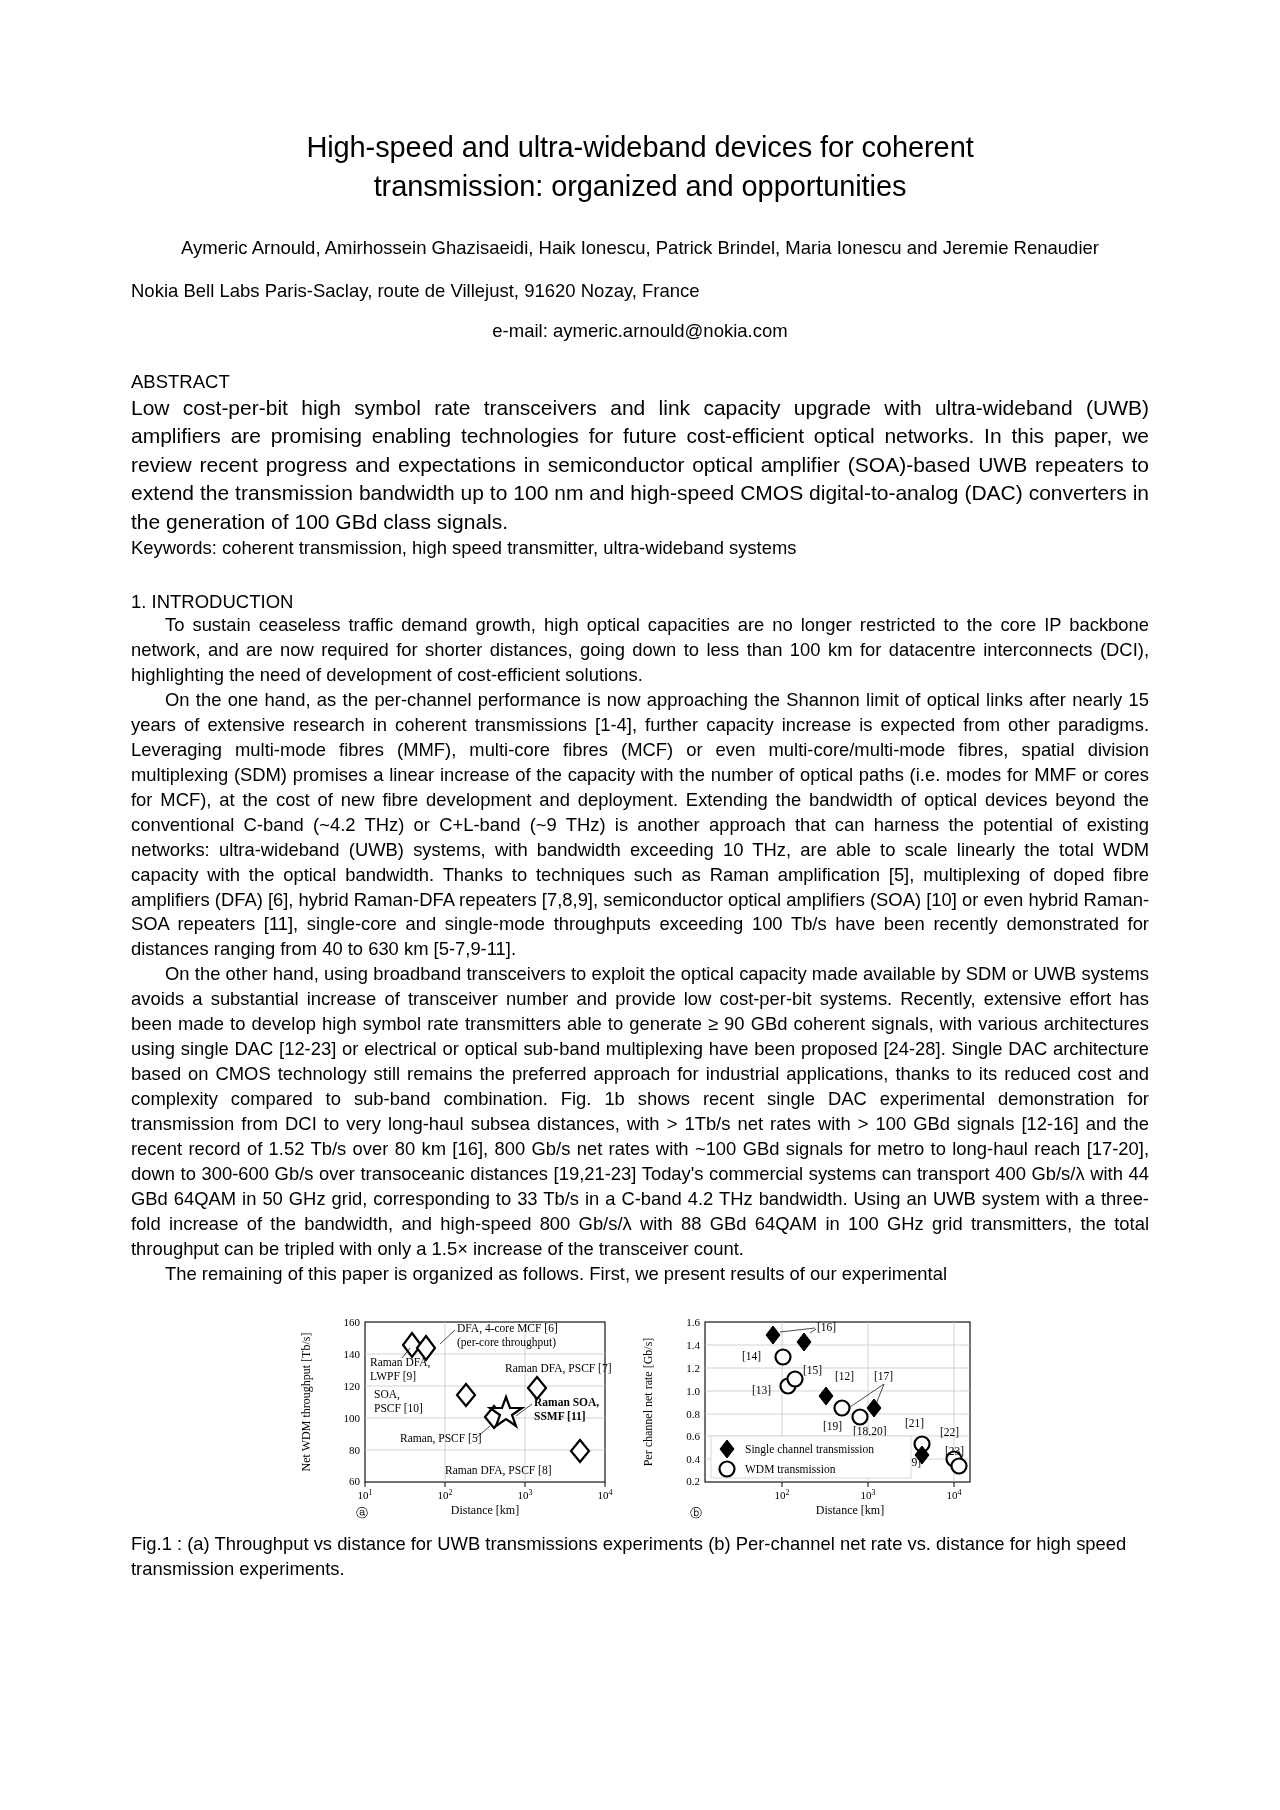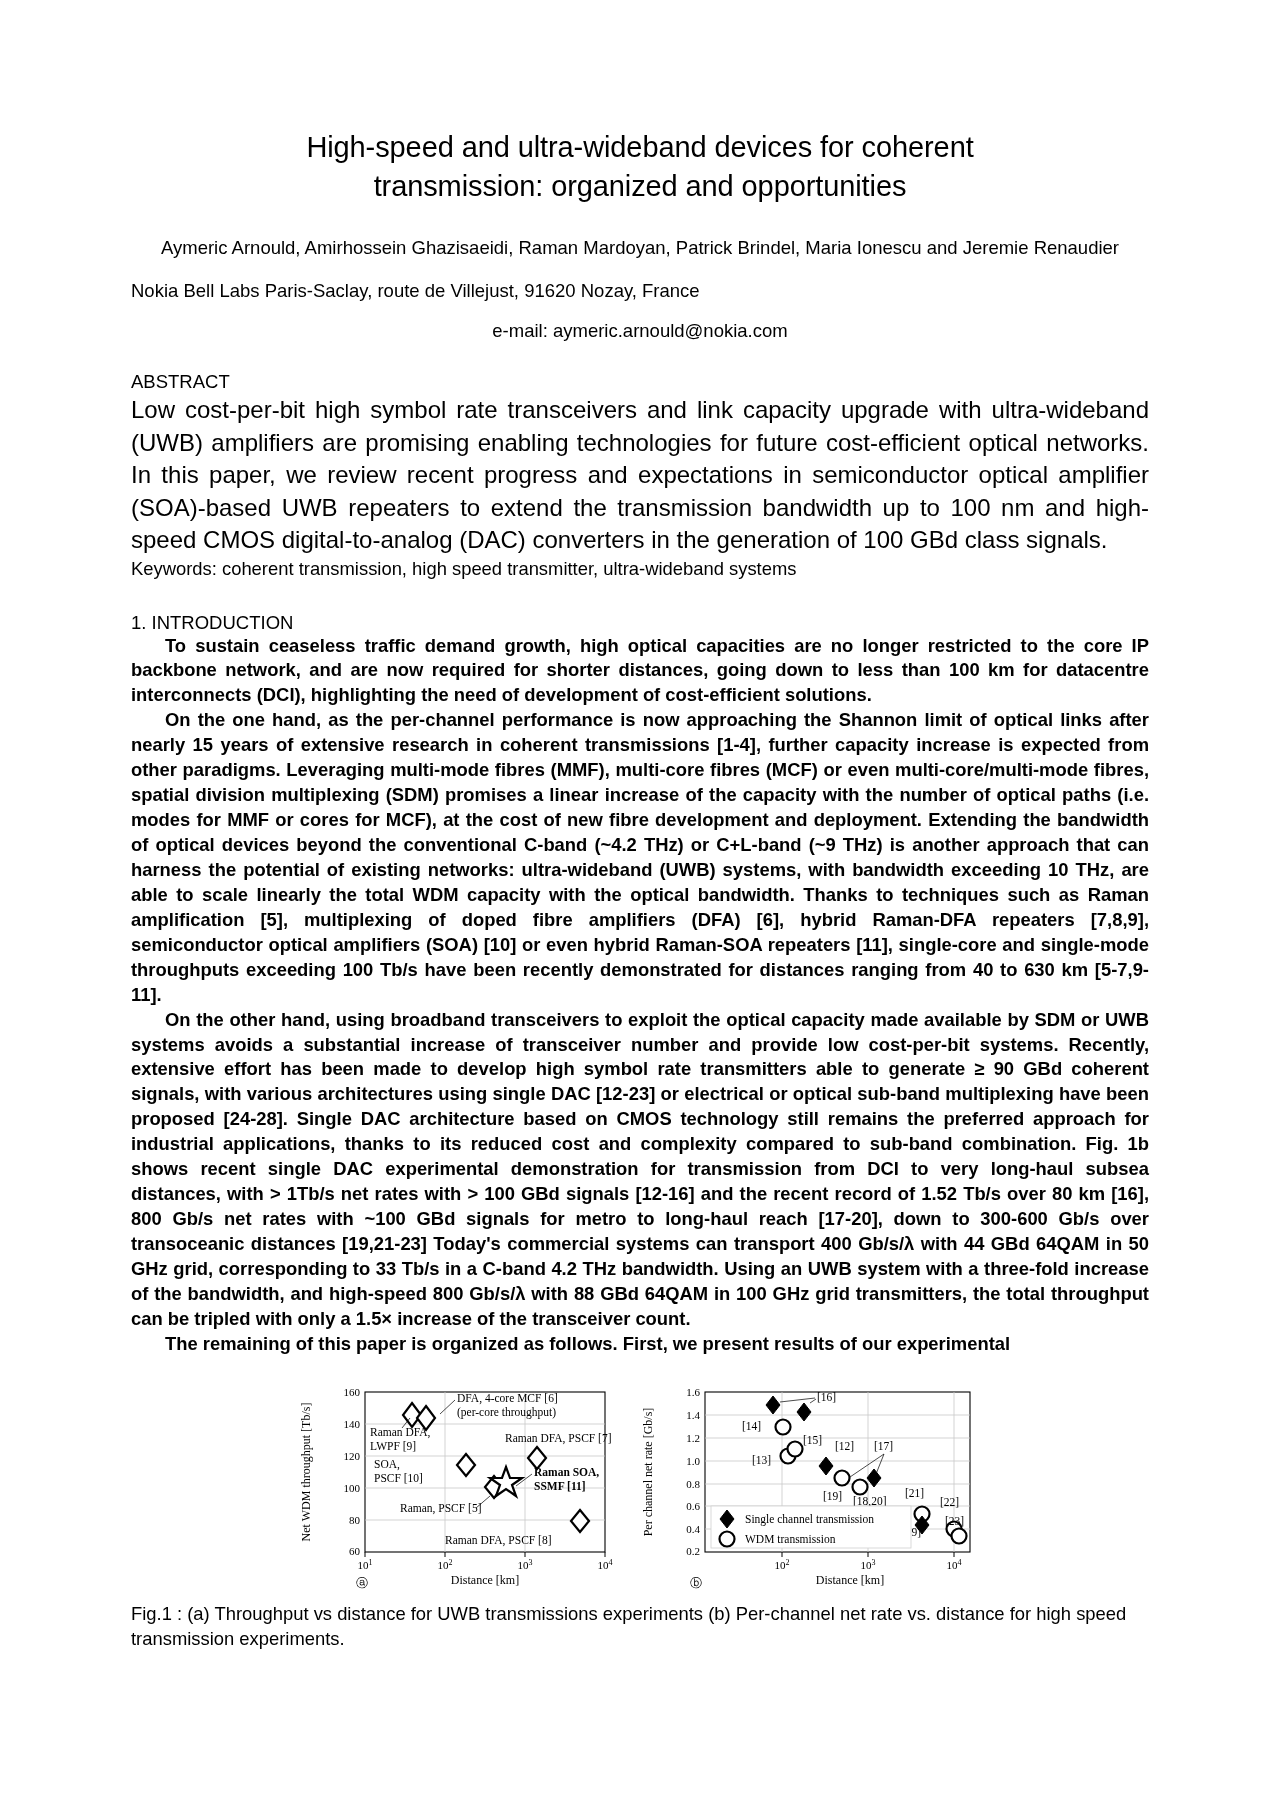--- a/index.html
+++ b/index.html
@@ -51,42 +51,41 @@
     line-height: 1.45;
     text-align: center;
     margin-top: 13px;
   }
   .section-head {
     font-size: 18.5px;
     margin-top: 26px;
     margin-bottom: 0;
   }
   .abstract-body {
-    font-size: 24px;
+    font-size: 21px;
     line-height: 1.355;
     text-align: justify;
     margin-top: 1px;
   }
   .keywords {
     font-size: 18.4px;
     line-height: 1.355;
     text-align: left;
     margin-top: 0px;
   }
   .intro-head {
     font-size: 18.5px;
     margin-top: 30px;
   }
   p.body-par {
     font-size: 18.4px;
     line-height: 1.355;
     text-align: justify;
     margin: 0;
     text-indent: 34px;
-    font-weight: bold;
   }
   .fig-wrap {
     margin-top: 27px;
     display: flex;
     justify-content: center;
   }
   .figure {
     position: relative;
     width: 700px;
     height: 215px;
@@ -114,21 +113,21 @@
 <body>
 
 <div class="page">
   <div class="content">
 
     <h1 class="title">
       <span>High-speed and ultra-wideband devices for coherent</span><br>
       <span>transmission: organized and opportunities</span>
     </h1>
 
-    <div class="authors">Aymeric Arnould, Amirhossein Ghazisaeidi, Raman Mardoyan, Patrick Brindel, Maria Ionescu and Jeremie Renaudier</div>
+    <div class="authors">Aymeric Arnould, Amirhossein Ghazisaeidi, Haik Ionescu, Patrick Brindel, Maria Ionescu and Jeremie Renaudier</div>
     <div class="affiliation">Nokia Bell Labs Paris-Saclay, route de Villejust, 91620 Nozay, France</div>
     <div class="email">e-mail: aymeric.arnould@nokia.com</div>
 
     <div class="section-head">ABSTRACT</div>
     <div class="abstract-body">Low cost-per-bit high symbol rate transceivers and link capacity upgrade with ultra-wideband (UWB) amplifiers are promising enabling technologies for future cost-efficient optical networks. In this paper, we review recent progress and expectations in semiconductor optical amplifier (SOA)-based UWB repeaters to extend the transmission bandwidth up to 100 nm and high-speed CMOS digital-to-analog (DAC) converters in the generation of 100 GBd class signals.</div>
     <div class="keywords">Keywords: coherent transmission, high speed transmitter, ultra-wideband systems</div>
 
     <div class="intro-head">1. INTRODUCTION</div>
 
     <p class="body-par">To sustain ceaseless traffic demand growth, high optical capacities are no longer restricted to the core IP backbone network, and are now required for shorter distances, going down to less than 100 km for datacentre interconnects (DCI), highlighting the need of development of cost-efficient solutions.</p>

